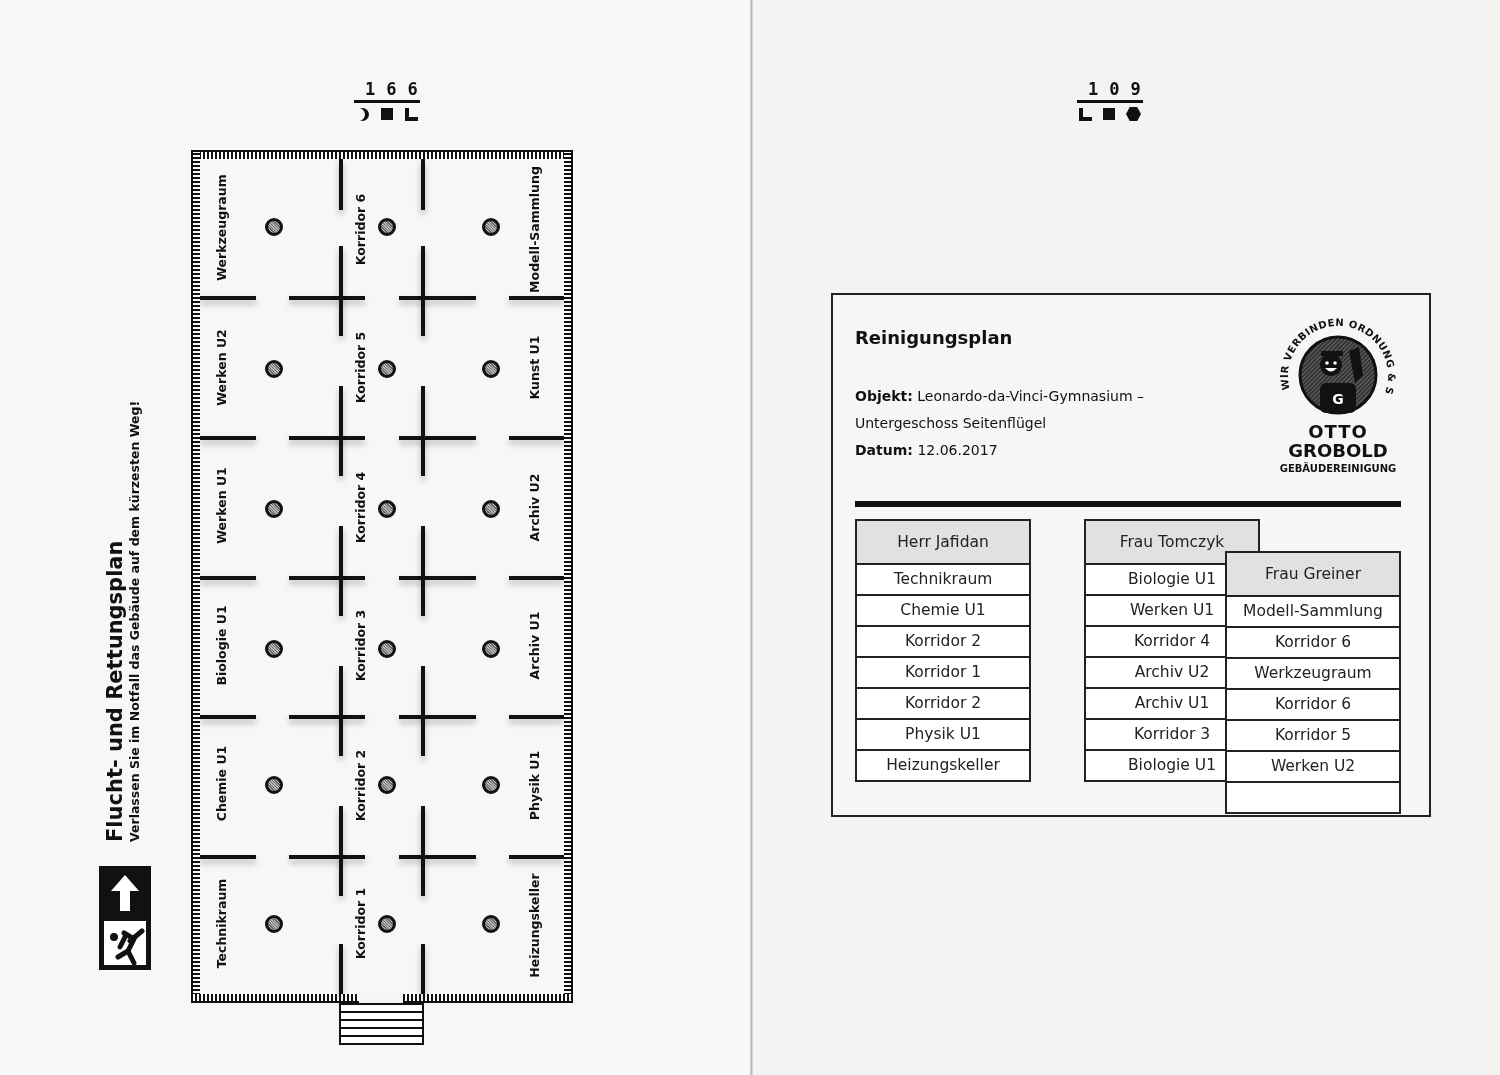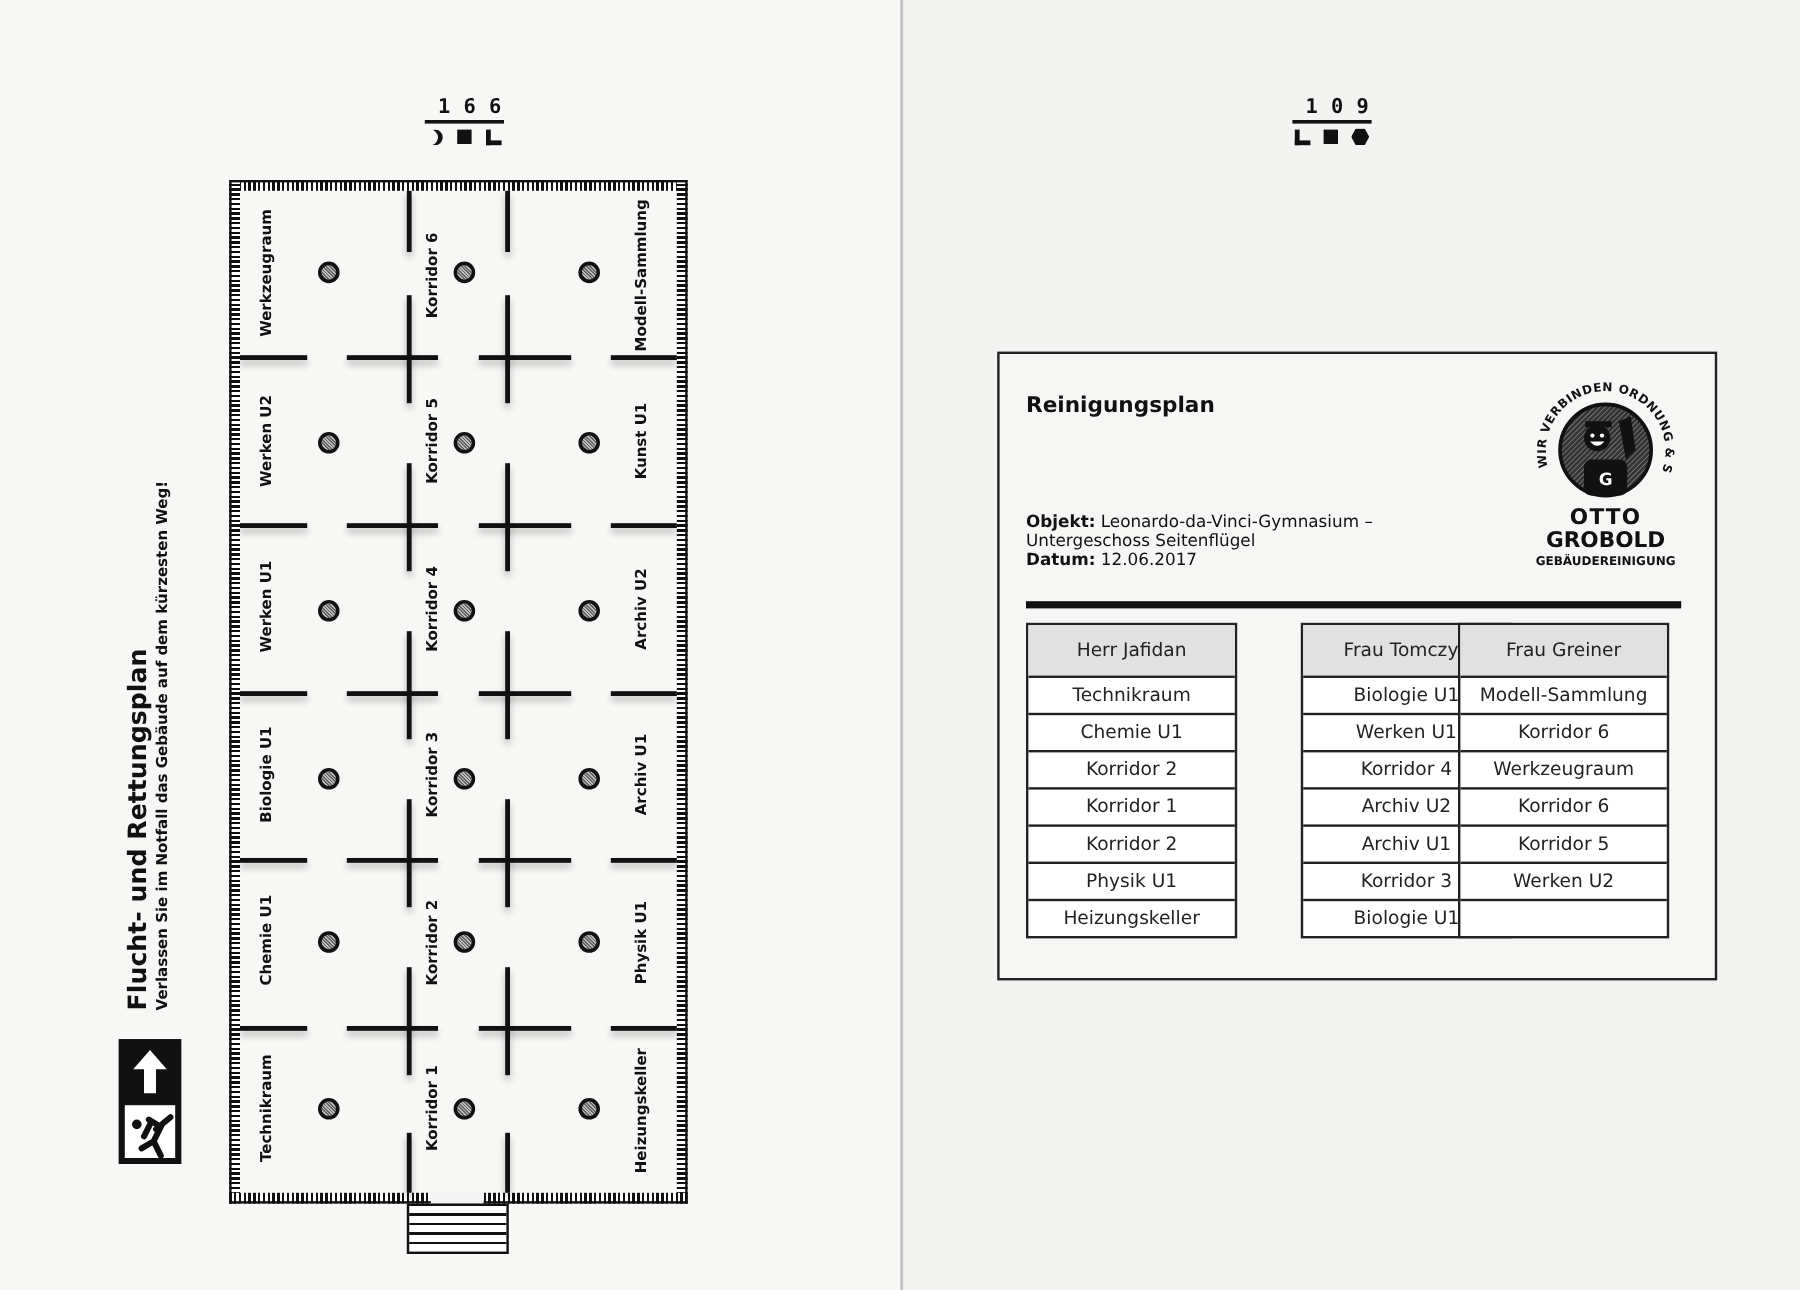--- a/index.html
+++ b/index.html
@@ -40,21 +40,21 @@
   .plan-title { position:absolute; left:103px; top:842px; transform:rotate(-90deg); transform-origin:0 0; white-space:nowrap; }
   .plan-title .t1 { font-size:21px; font-weight:bold; line-height:24px; }
   .plan-title .t2 { font-size:12.5px; font-weight:bold; line-height:16px; }
   .exit-sign { position:absolute; left:99px; top:866px; width:50px; height:102px; background:#111; border:1px solid #111; }
   .exit-arrow { position:absolute; left:9px; top:6px; width:32px; height:40px; }
   .exit-fig { position:absolute; left:4px; top:54px; width:42px; height:44px; background:#fff; }
 
   
   .card { position:absolute; left:831px; top:293px; width:600px; height:524px; border:2px solid #222; box-sizing:border-box; background:#f6f6f5; }
   .card-title { position:absolute; left:22px; top:32px; font-size:18px; font-weight:bold; }
-  .meta { position:absolute; left:22px; top:88px; font-size:14px; line-height:16px; width:380px;margin-top:44px; }
+  .meta { position:absolute; left:22px; top:88px; font-size:14px; line-height:27px; width:380px; }
   .meta b { font-weight:bold; }
   .divider { position:absolute; left:22px; top:206px; width:546px; height:6px; background:#111; }
   .logo { position:absolute; left:430px; top:8px; width:150px; height:175px; }
   .logo-text { position:absolute; left:0; width:150px; text-align:center; font-weight:bold; }
   .sched { position:absolute; top:224px; width:176px; border:2px solid #222; box-sizing:border-box; background:#fff; }
   .sched .hd { height:42px; background:#e1e1e1; border-bottom:2px solid #222; font-size:15.5px; text-align:center; line-height:42px; color:#222; }
   .sched .cell { height:29px; border-bottom:2px solid #222; font-size:15.5px; text-align:center; line-height:29px; color:#222; }
   .sched .cell:last-child { border-bottom:none; }
 </style>
 </head>
@@ -240,21 +240,21 @@
   <div class="sched" style="left:207px;margin-left:44px;">
     <div class="hd">Frau Tomczyk</div>
     <div class="cell">Biologie U1</div>
     <div class="cell">Werken U1</div>
     <div class="cell">Korridor 4</div>
     <div class="cell">Archiv U2</div>
     <div class="cell">Archiv U1</div>
     <div class="cell">Korridor 3</div>
     <div class="cell">Biologie U1</div>
   </div>
-  <div class="sched" style="left:382px;">
+  <div class="sched" style="left:392px;margin-top:32px;">
     <div class="hd">Frau Greiner</div>
     <div class="cell">Modell-Sammlung</div>
     <div class="cell">Korridor 6</div>
     <div class="cell">Werkzeugraum</div>
     <div class="cell">Korridor 6</div>
     <div class="cell">Korridor 5</div>
     <div class="cell">Werken U2</div>
     <div class="cell"></div>
   </div>
 </div>

